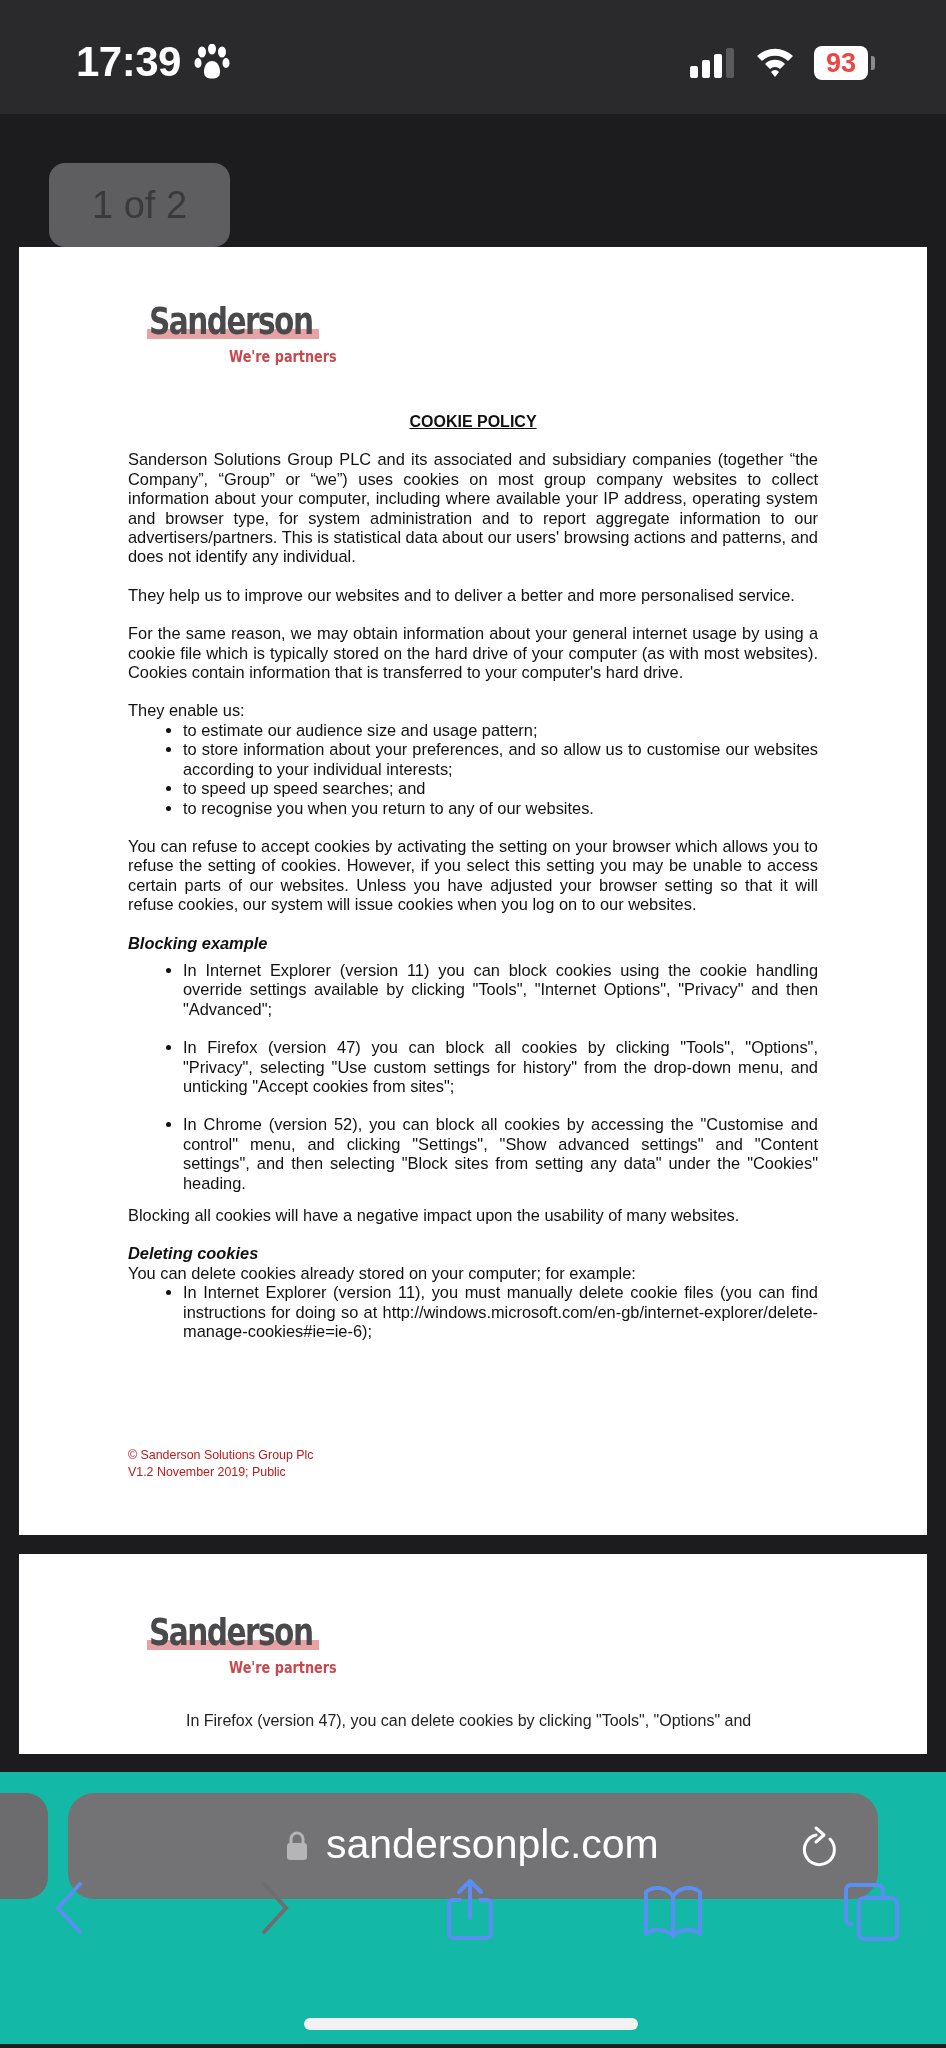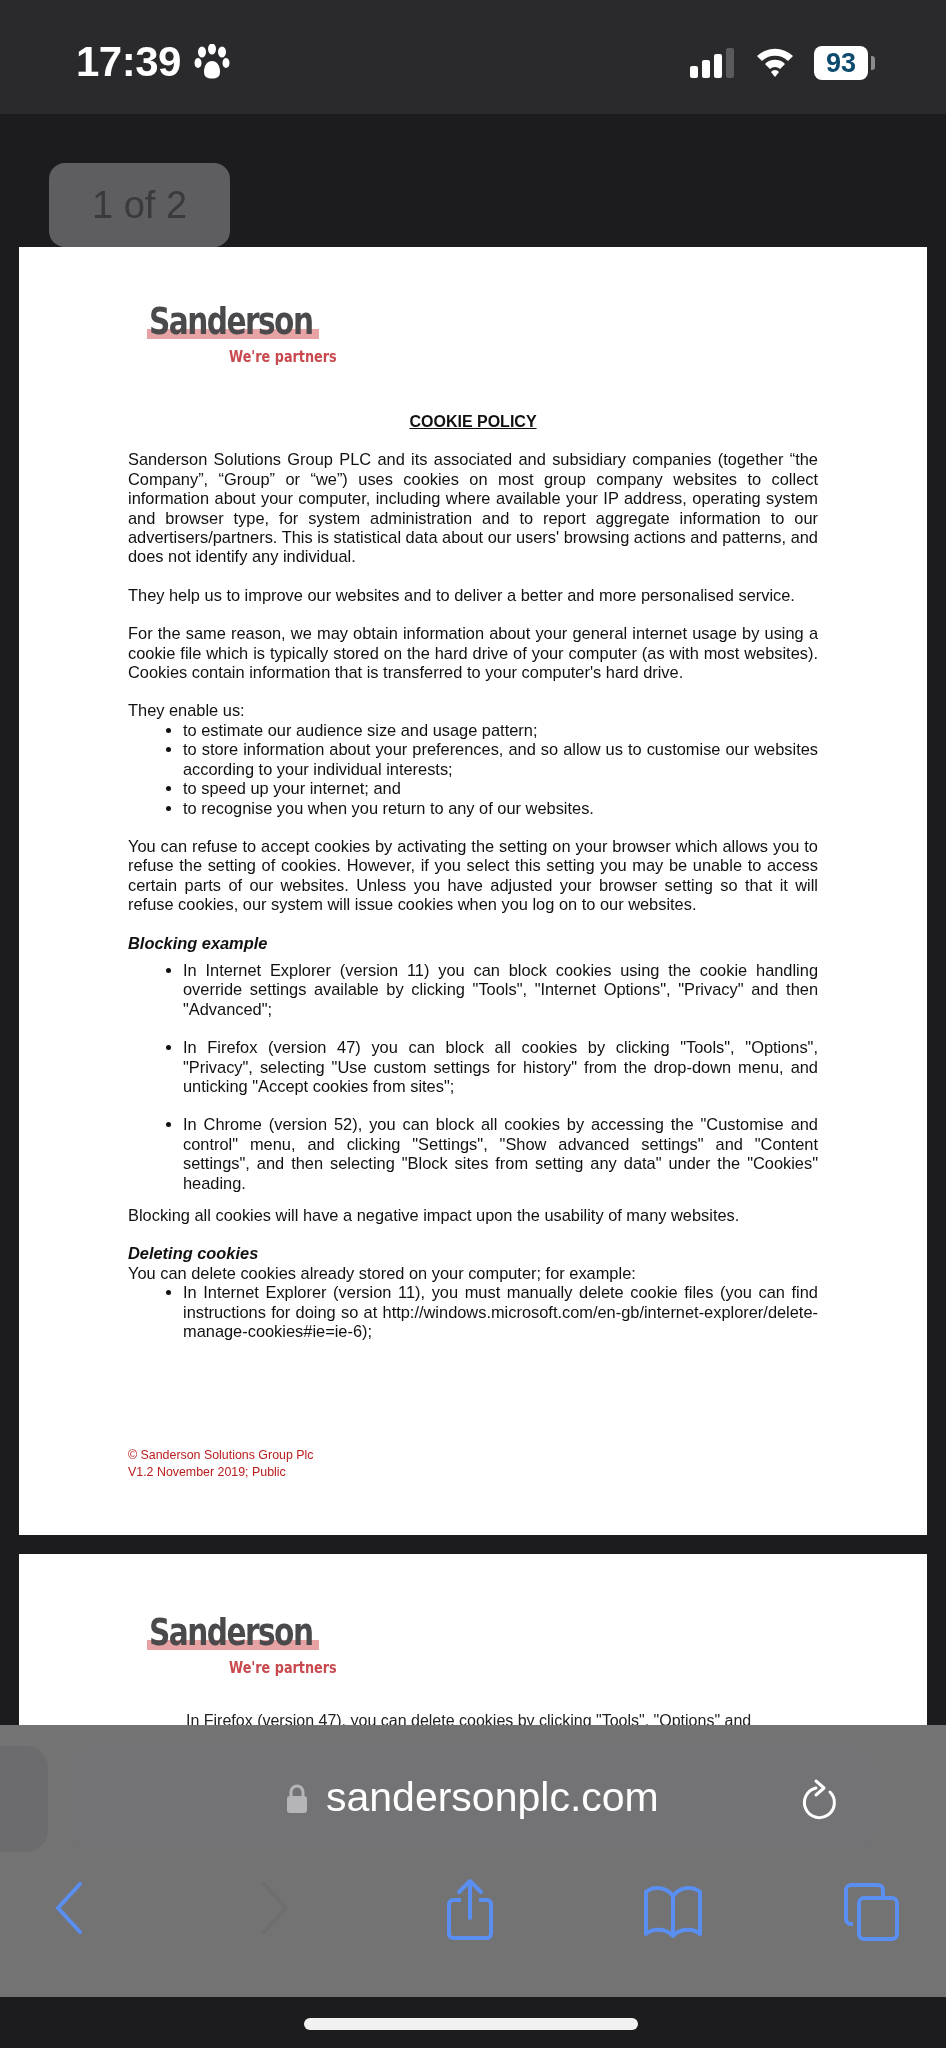--- a/index.html
+++ b/index.html
@@ -15,21 +15,21 @@
   }
   .status-time {
     position:absolute; left:76px; top:38px; font-size:42px; font-weight:600;
     letter-spacing:-0.5px;
   }
   .paw { position:absolute; left:194px; top:44px; width:36px; height:38px; }
   .signal { position:absolute; left:690px; top:48px; width:46px; height:30px; }
   .wifi { position:absolute; left:755px; top:44px; width:40px; height:34px; }
   .battery {
     position:absolute; left:814px; top:46px; width:54px; height:34px;
-    background:#fff; border-radius:8px; color:#0c4a6e; font-size:27px; font-weight:700;
+    background:#fff; border-radius:8px; color:#ef4444; font-size:27px; font-weight:700;
     text-align:center; line-height:34px;
   }
   .battery-tip {
     position:absolute; left:871px; top:56px; width:4px; height:14px; background:#8a8a8c;
     border-radius:0 3px 3px 0;
   }
   
   .page-counter {
     position:absolute; left:49px; top:163px; width:181px; height:84px;
     background:#5e5e61; border-radius:16px; color:#3a3a3c;
@@ -70,22 +70,22 @@
   .doc h4 { margin:0; font-style:italic; font-weight:700; font-size:16.4px; }
   .doc .tight { margin-bottom:0; }
   .footer {
     position:absolute; left:109px; top:1200px; font-size:12.4px; line-height:17px; color:#b91c1c;
   }
   .partial-line {
     position:absolute; left:167px; top:158px; font-size:16px; color:#222; white-space:nowrap;
   }
   
   .bottom-bar {
-    position:absolute; left:0; top:1725px; width:946px; height:272px;
-    background:#737373;
+    position:absolute; left:0; top:1772px; width:946px; height:272px;
+    background:#14b8a6;
   }
   .side-tab {
     position:absolute; left:-20px; top:21px; width:68px; height:106px; background:#6c6c6e;
     border-radius:22px;
   }
   .url-field {
     position:absolute; left:68px; top:21px; width:810px; height:106px;
     background:#737375; border-radius:26px;
   }
   .lock { position:absolute; left:218px; top:38px; width:22px; height:30px; }
@@ -138,21 +138,21 @@
 
   <div class="doc">
     <div class="doc-title">COOKIE POLICY</div>
     <p>Sanderson Solutions Group PLC and its associated and subsidiary companies (together “the Company”, “Group” or “we”) uses cookies on most group company websites to collect information about your computer, including where available your IP address, operating system and browser type, for system administration and to report aggregate information to our advertisers/partners. This is statistical data about our users' browsing actions and patterns, and does not identify any individual.</p>
     <p>They help us to improve our websites and to deliver a better and more personalised service.</p>
     <p>For the same reason, we may obtain information about your general internet usage by using a cookie file which is typically stored on the hard drive of your computer (as with most websites). Cookies contain information that is transferred to your computer's hard drive.</p>
     <p class="tight">They enable us:</p>
     <ul>
       <li>to estimate our audience size and usage pattern;</li>
       <li>to store information about your preferences, and so allow us to customise our websites according to your individual interests;</li>
-      <li>to speed up your internet; and</li>
+      <li>to speed up speed searches; and</li>
       <li>to recognise you when you return to any of our websites.</li>
     </ul>
     <p>You can refuse to accept cookies by activating the setting on your browser which allows you to refuse the setting of cookies. However, if you select this setting you may be unable to access certain parts of our websites. Unless you have adjusted your browser setting so that it will refuse cookies, our system will issue cookies when you log on to our websites.</p>
     <h4>Blocking example</h4>
     <ul class="spaced" style="margin-bottom:0;">
       <li>In Internet Explorer (version 11) you can block cookies using the cookie handling override settings available by clicking "Tools", "Internet Options", "Privacy" and then "Advanced";</li>
       <li>In Firefox (version 47) you can block all cookies by clicking "Tools", "Options", "Privacy", selecting "Use custom settings for history" from the drop-down menu, and unticking "Accept cookies from sites";</li>
       <li>In Chrome (version 52), you can block all cookies by accessing the "Customise and control" menu, and clicking "Settings", "Show advanced settings" and "Content settings", and then selecting "Block sites from setting any data" under the "Cookies" heading.</li>
     </ul>
     <p style="margin-top:-6px;">Blocking all cookies will have a negative impact upon the usability of many websites.</p>

